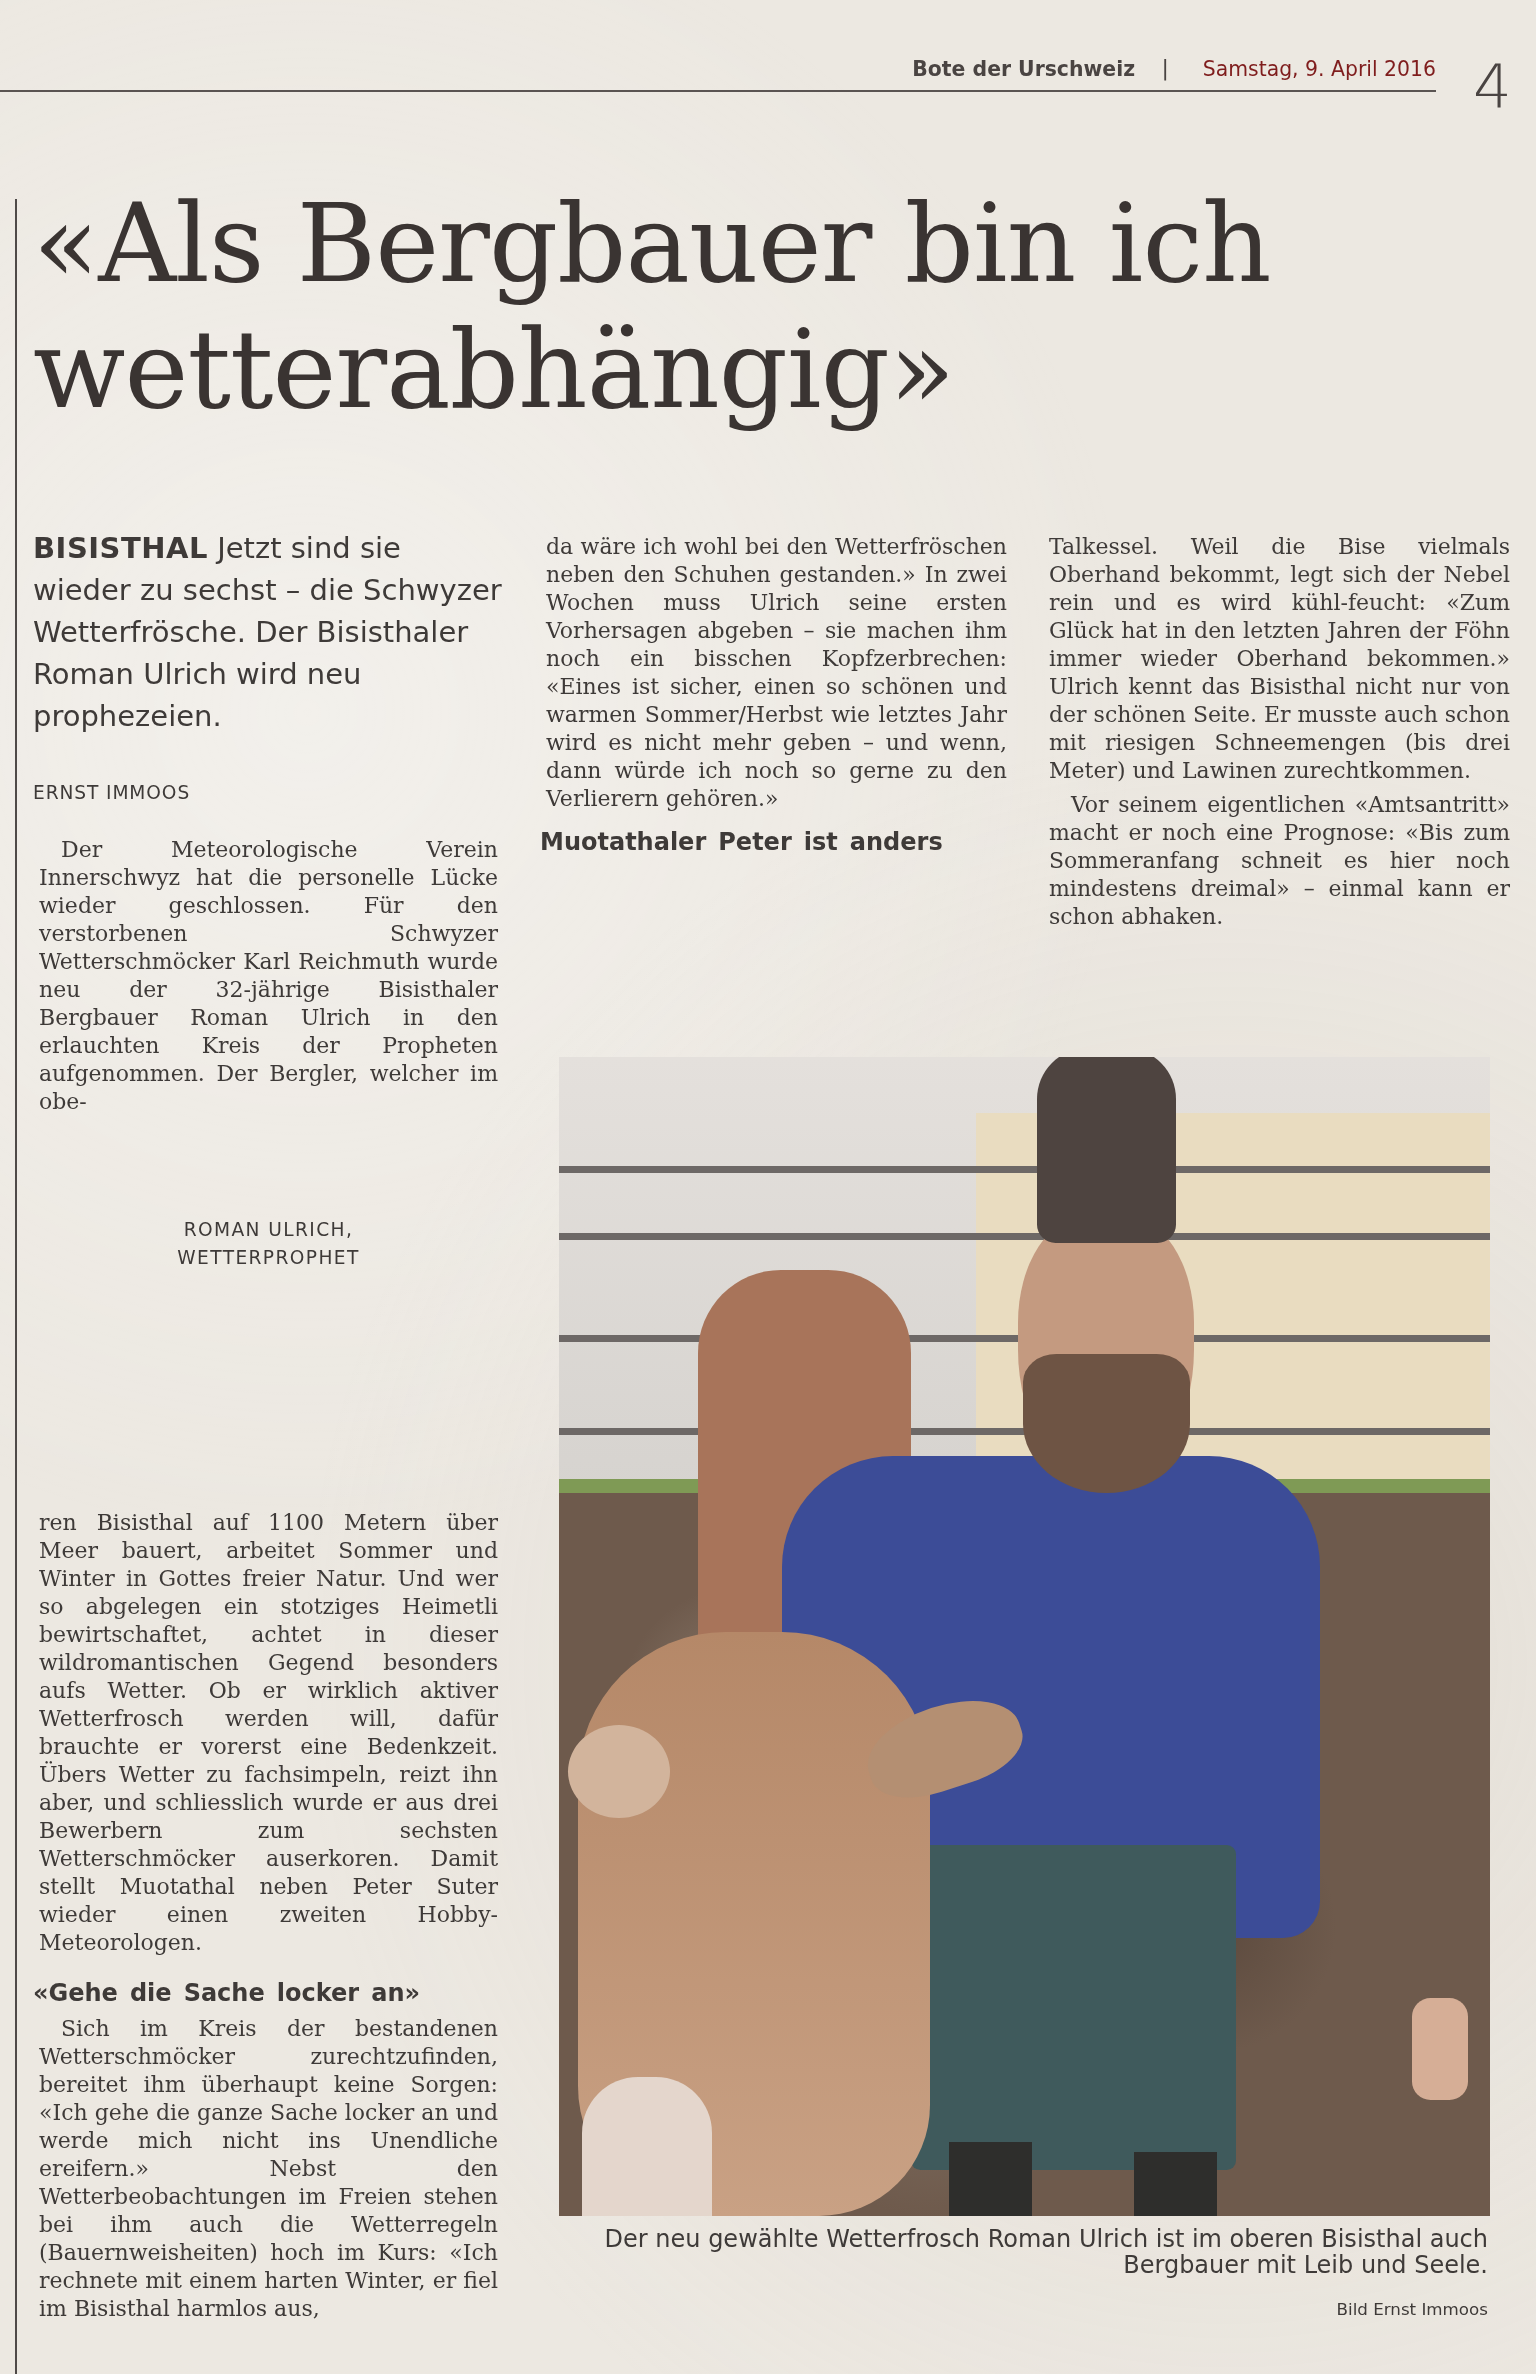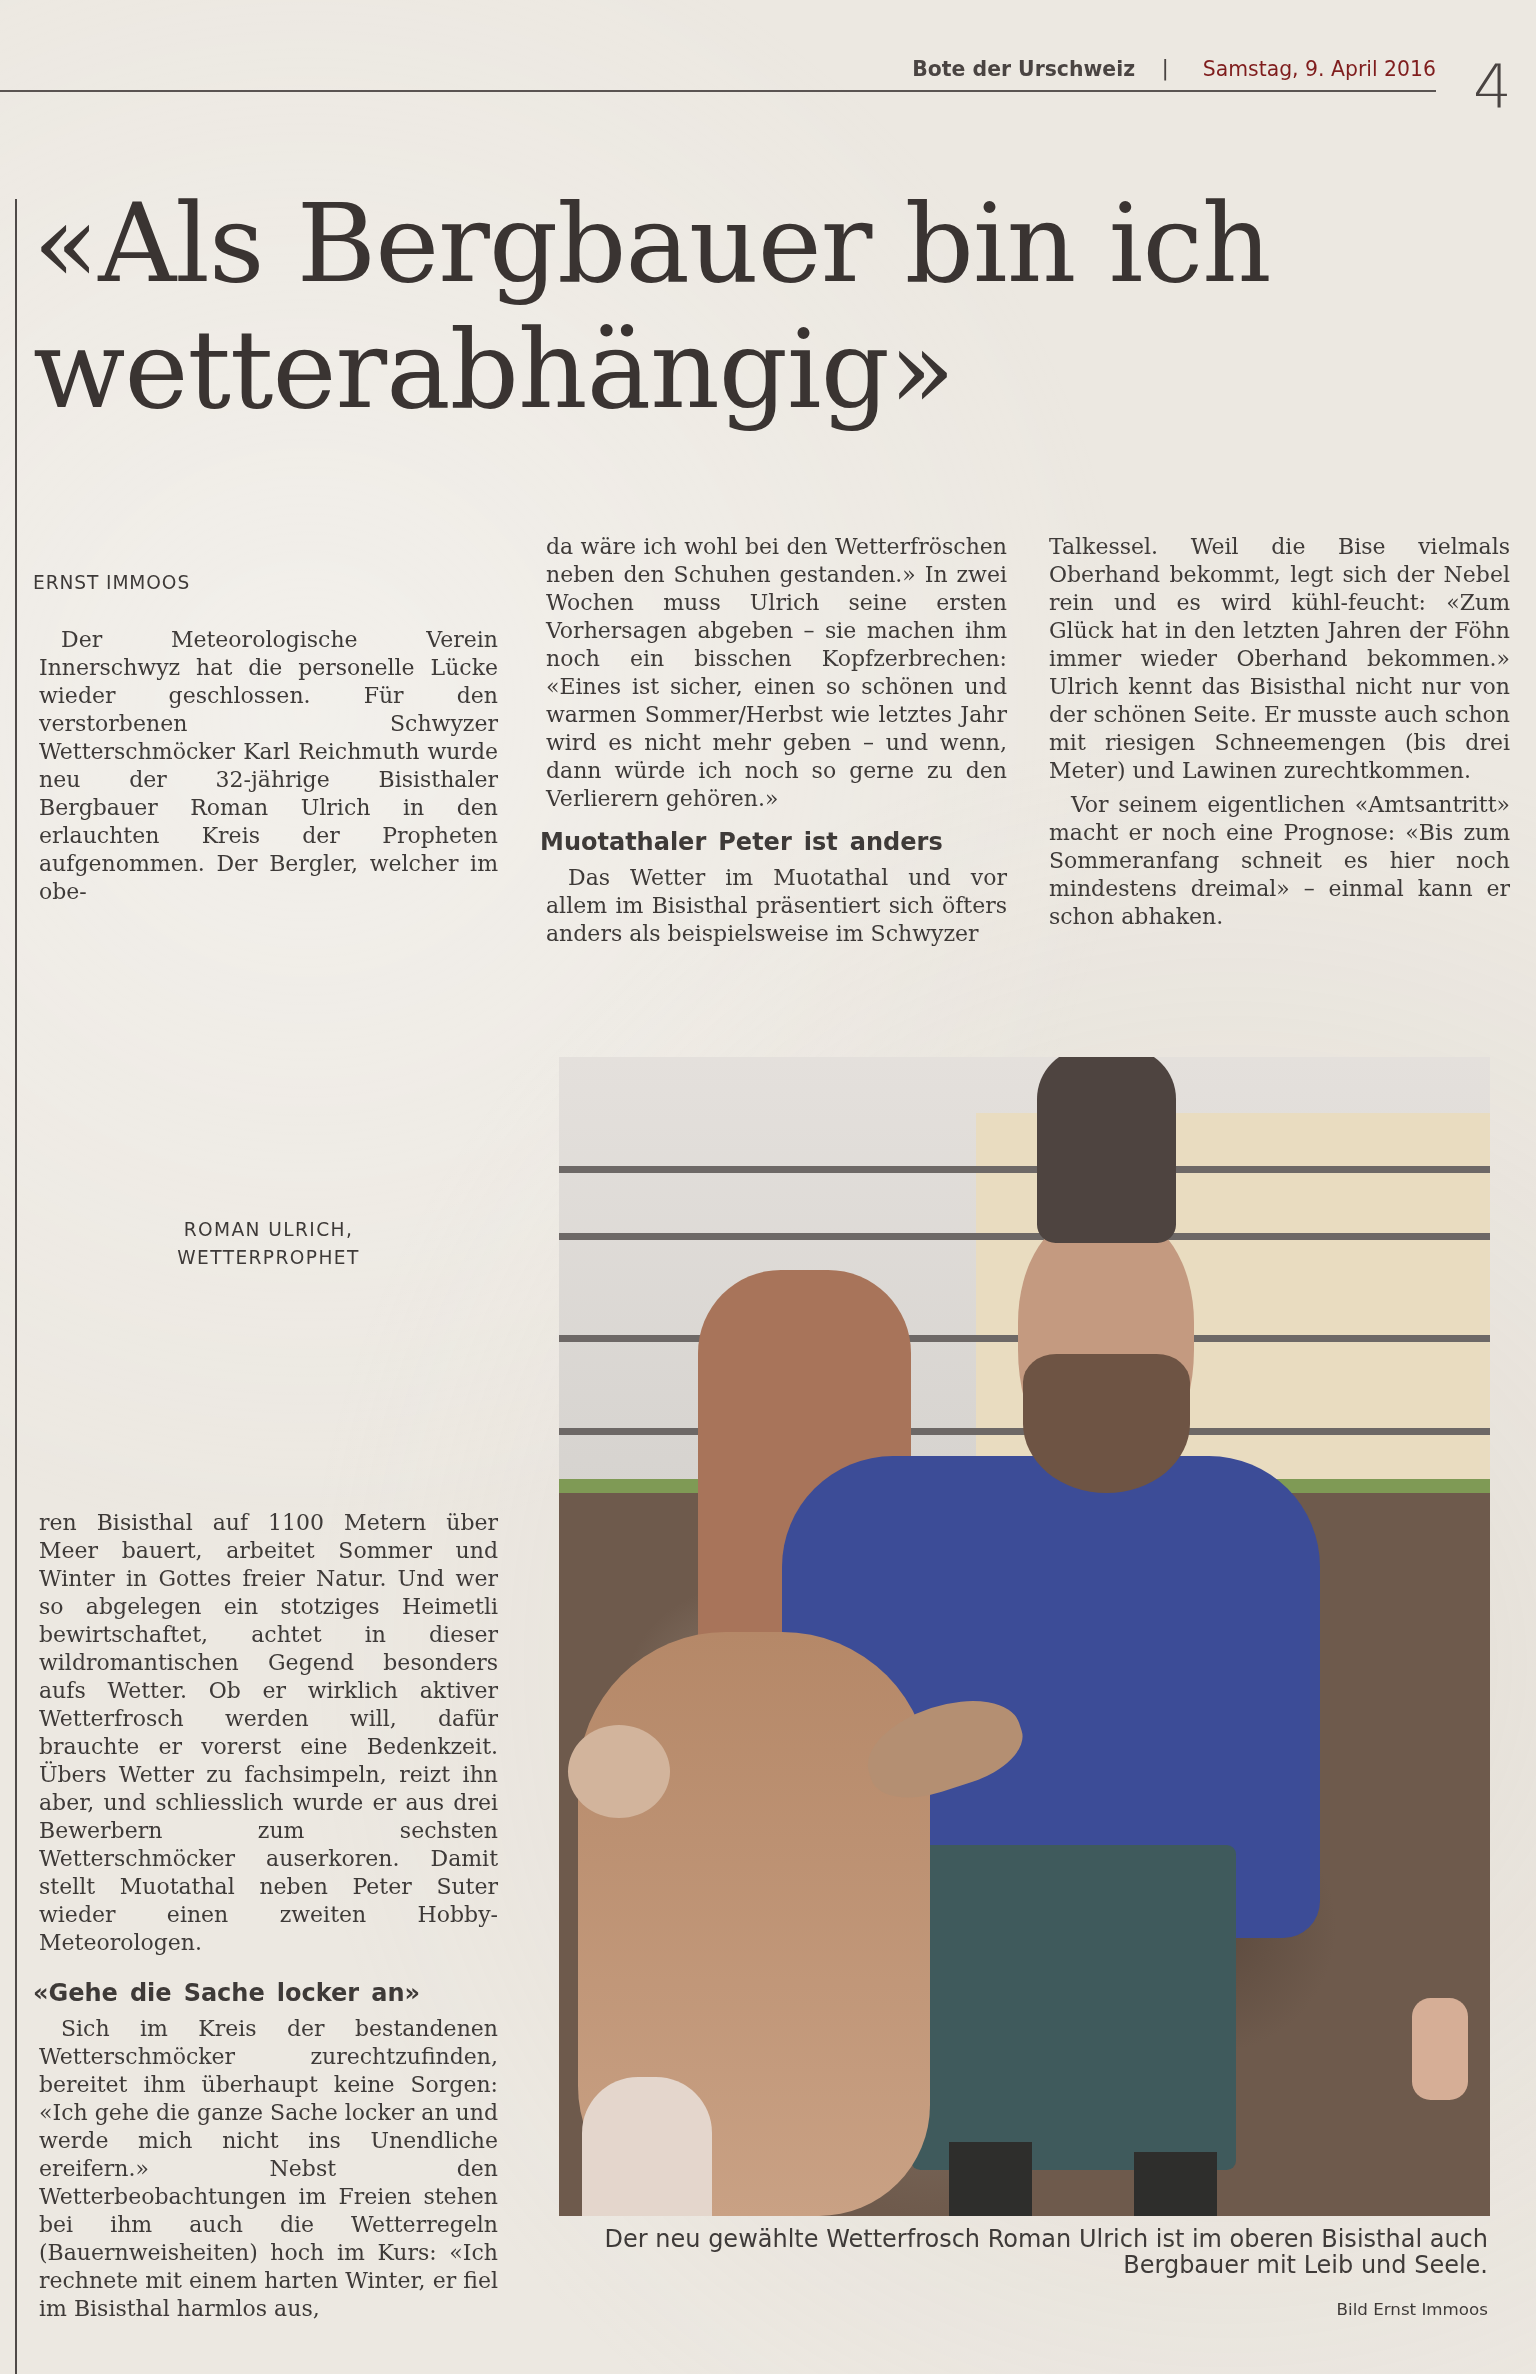--- a/index.html
+++ b/index.html
@@ -85,39 +85,42 @@
   <span class="date sans">Samstag, 9. April 2016</span>
 </div>
 <div id="header-rule"></div>
 <div id="page-number" class="sans">4</div>
 
 <div id="left-rule"></div>
 
 <h1 id="headline" class="serif">«Als Bergbauer bin ich wetterabhängig»</h1>
 
 <div id="col1" class="col">
+  <p class="lead sans">
+    <b>BISISTHAL</b>
+    <span>Jetzt sind sie wieder zu sechst – die Schwyzer Wetterfrösche. Der Bisisthaler Roman Ulrich wird neu prophezeien.</span>
+  </p>
   <div class="byline sans">ERNST IMMOOS</div>
   <p class="body indent serif" style="margin-top:33px">Der Meteorologische Verein Innerschwyz hat die personelle Lücke wieder geschlossen. Für den verstorbenen Schwyzer Wetterschmöcker Karl Reichmuth wurde neu der 32-jährige Bisisthaler Bergbauer Roman Ulrich in den erlauchten Kreis der Propheten aufgenommen. Der Bergler, welcher im obe-</p>
 </div>
 
 <div id="pullquote" class="sans">
   <div class="attr">ROMAN ULRICH,</div>
   <div class="attr" style="margin-top:0">WETTERPROPHET</div>
 </div>
 
 <div id="col1b" class="col">
   <p class="body serif">ren Bisisthal auf 1100 Metern über Meer bauert, arbeitet Sommer und Winter in Gottes freier Natur. Und wer so abgelegen ein stotziges Heimetli bewirtschaftet, achtet in dieser wildromantischen Gegend besonders aufs Wetter. Ob er wirklich aktiver Wetterfrosch werden will, dafür brauchte er vorerst eine Bedenkzeit. Übers Wetter zu fachsimpeln, reizt ihn aber, und schliesslich wurde er aus drei Bewerbern zum sechsten Wetterschmöcker auserkoren. Damit stellt Muotathal neben Peter Suter wieder einen zweiten Hobby-Meteorologen.</p>
   <div class="subhead sans" style="margin-top:20.4px">«Gehe die Sache locker an»</div>
   <p class="body indent serif">Sich im Kreis der bestandenen Wetterschmöcker zurechtzufinden, bereitet ihm überhaupt keine Sorgen: «Ich gehe die ganze Sache locker an und werde mich nicht ins Unendliche ereifern.» Nebst den Wetterbeobachtungen im Freien stehen bei ihm auch die Wetterregeln (Bauernweisheiten) hoch im Kurs: «Ich rechnete mit einem harten Winter, er fiel im Bisisthal harmlos aus,</p>
 </div>
 
 <div id="col2" class="col">
   <p class="body serif">da wäre ich wohl bei den Wetterfröschen neben den Schuhen gestanden.» In zwei Wochen muss Ulrich seine ersten Vorhersagen abgeben – sie machen ihm noch ein bisschen Kopfzerbrechen: «Eines ist sicher, einen so schönen und warmen Sommer/Herbst wie letztes Jahr wird es nicht mehr geben – und wenn, dann würde ich noch so gerne zu den Verlierern gehören.»</p>
   <div class="subhead sans">Muotathaler Peter ist anders</div>
-  <p class="body indent serif">Das Wetter im Muotathal und vor allem im Bisisthal präsentiert sich öfters anders als beispielsweise im Schwyzer</p>
 </div>
 
 <div id="col3" class="col">
   <p class="body serif">Talkessel. Weil die Bise vielmals Oberhand bekommt, legt sich der Nebel rein und es wird kühl-feucht: «Zum Glück hat in den letzten Jahren der Föhn immer wieder Oberhand bekommen.» Ulrich kennt das Bisisthal nicht nur von der schönen Seite. Er musste auch schon mit riesigen Schneemengen (bis drei Meter) und Lawinen zurechtkommen.</p>
   <p class="body indent serif">Vor seinem eigentlichen «Amtsantritt» macht er noch eine Prognose: «Bis zum Sommeranfang schneit es hier noch mindestens dreimal» – einmal kann er schon abhaken.</p>
 </div>
 
 <div id="roof-top"></div>
 <div id="hat-top"></div>
 

